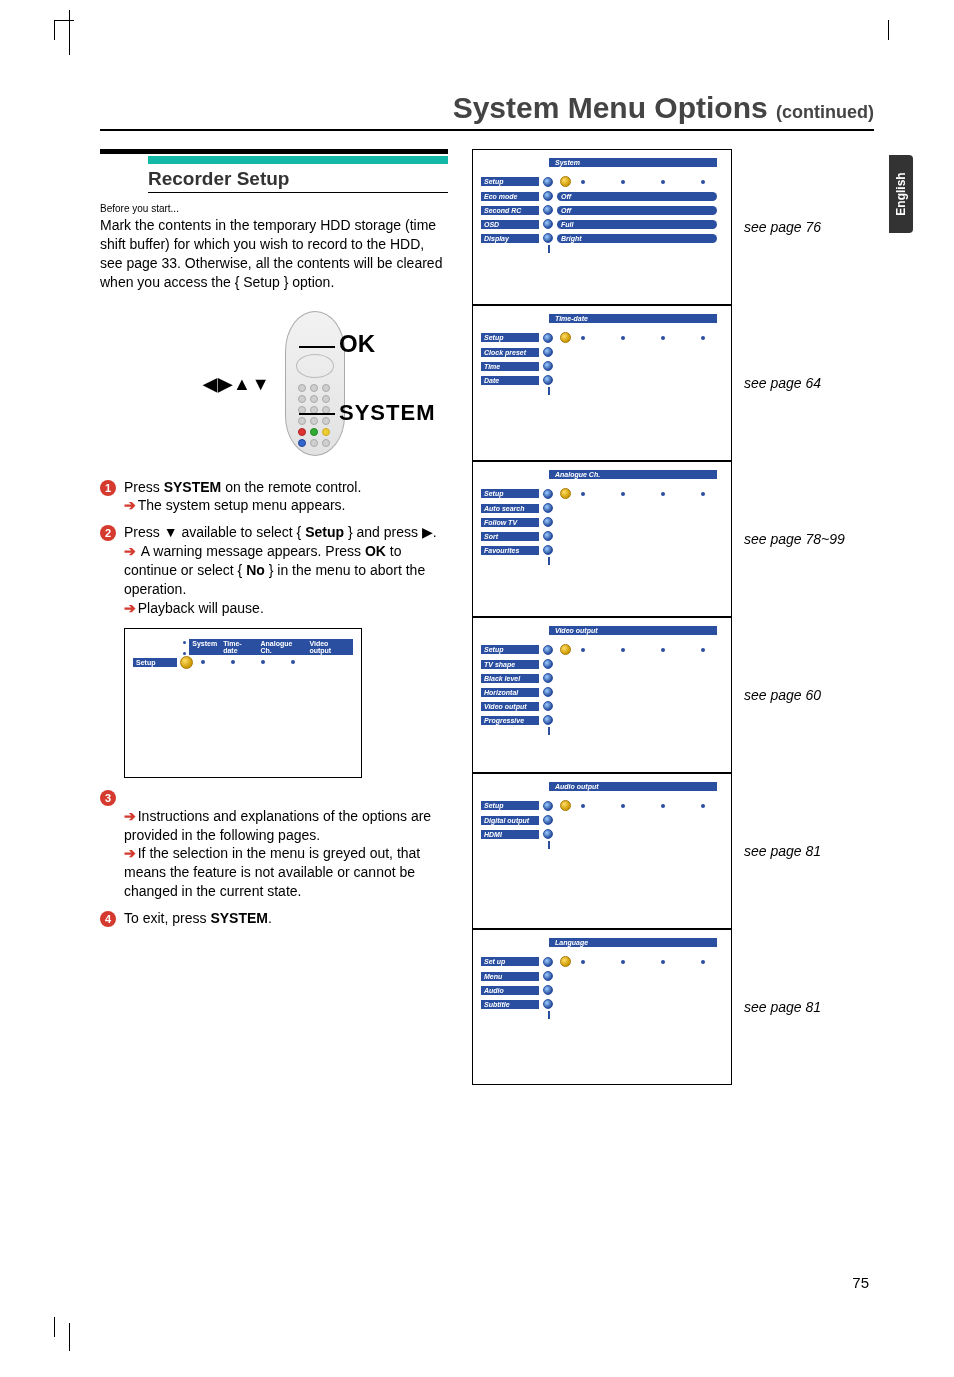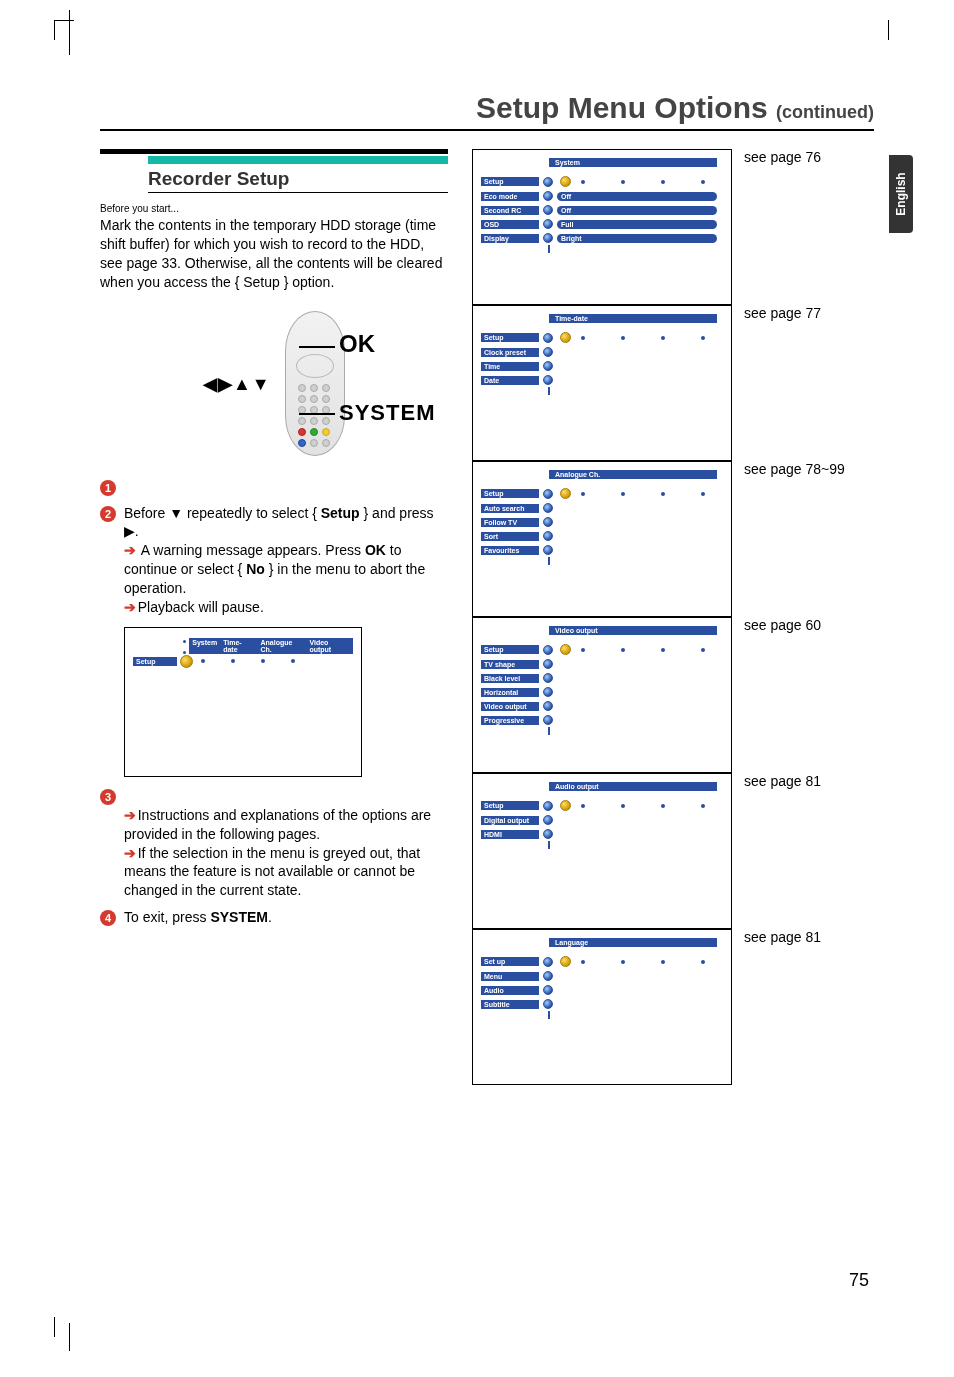--- a/index.html
+++ b/index.html
@@ -168,38 +168,38 @@
     width:10px;height:10px;border-radius:50%;
     background: radial-gradient(circle at 35% 35%, #9cf, #2a4ea0 70%);
     border:1px solid #2a4ea0; margin:0 4px;
   }
   .card-val {
     background:#2a4ea0; padding:1px 4px; font-size:7px; min-width:50px; font-weight:bold;
     border-radius: 6px;
   }
   .card-val-wide { width:160px; border-radius:6px; }
   .right-entry {
-    display:flex; gap:12px;
+    display:flex; align-items:center; gap:12px;font-style:italic;
   }
   .right-caption { font-size:14px; color:#000; line-height:1.2; }
   .lang-tab {
     position: absolute;
     top: 155px; right: 41px;
     width: 24px; height: 78px;
     background: #333;
     color: #fff;
     font-size: 12px;
     font-weight: bold;
     display: flex;
     align-items: center;
     justify-content: center;
     border-radius: 0 4px 4px 0;
   }
   .lang-tab span { transform: rotate(-90deg); white-space: nowrap; }
-  .pagenum { position:absolute; right:85px; bottom:86px; font-size:18px;}
+  .pagenum { position:absolute; right:85px; bottom:86px; font-size:15px;}
   .footer { position:absolute; left:80px; right:80px; bottom:44px; font-size:9px; display:flex; justify-content:space-between; color:#333;}
   .vline-top { position:absolute; left:69px; top:10px; width:1px; height:45px; background:#000;}
   .vline-bot { position:absolute; left:69px; bottom:26px; width:1px; height:28px; background:#000;}
   .nav-icon-big{
     width:13px;height:13px;border-radius:50%;
     background: radial-gradient(circle at 35% 35%, #fd6, #c90 70%);
     border:1px solid #a70; margin-left:3px;
   }
   .top-stem{
     width:2px; height:8px; background:#2a4ea0; margin-left: 80px; margin-bottom:-1px;
@@ -216,21 +216,21 @@
 <body>
 
 <div class="page">
   <div class="crop-tl"></div>
   <div class="crop-tr"></div>
   <div class="crop-bl"></div>
   <div class="vline-top"></div>
   <div class="vline-bot"></div>
 
   <div class="main-title">
-    <span>Setup Menu Options</span>
+    <span>System Menu Options</span>
     <span class="cont">(continued)</span>
   </div>
 
   <div class="lang-tab">
     <span>English</span>
   </div>
 
   <div class="columns">
 
     <div class="leftcol">
@@ -266,26 +266,30 @@
           </div>
         </div>
         <div class="ok-line" style="top:42px; left:199px; width:36px;"></div>
         <div class="ok-label" style="top:26px; left:239px;">OK</div>
         <div class="sys-line ok-line" style="top:109px; left:199px; width:36px;"></div>
         <div class="sys-label" style="top:96px; left:239px;">SYSTEM</div>
       </div>
 
       <div class="step">
         <div class="bullet">1</div>
+        <div>
+          <span>Press </span><b>SYSTEM</b><span> on the remote control.</span><br>
+          <span class="arrow-r">➔</span><span>The system setup menu appears.</span>
+        </div>
       </div>
 
       <div class="step">
         <div class="bullet">2</div>
         <div>
-          <span>Before ▼ repeatedly to select { </span><b>Setup</b><span> } and press ▶.</span><br>
+          <span>Press ▼ available to select { </span><b>Setup</b><span> } and press ▶.</span><br>
           <span class="arrow-r">➔</span>
           <span>A warning message appears. Press </span><b>OK</b><span> to continue or select { </span><b>No</b><span> } in the menu to abort the operation.</span><br>
           <span class="arrow-r">➔</span><span>Playback will pause.</span>
         </div>
       </div>
 
       <div class="mini-screen">
         <div style="display:flex;align-items:flex-end;">
           <div style="width:52px;"></div>
           <div class="tab-dot-col">
@@ -392,21 +396,21 @@
               <div class="card-row">
                 <span class="card-label">Time</span>
                 <span class="card-node"></span>
               </div>
               <div class="card-row">
                 <span class="card-label">Date</span>
                 <span class="card-node"></span>
               </div>
               <div style="width: 2px; height: 8px; background: rgb(42, 78, 160); margin-left: 67px; margin-top: 1px;"></div>
             </div>
-            <div class="right-caption">see page 77</div>
+            <div class="right-caption">see page 64</div>
           </div>
           <div class="right-entry">
             <div class="card">
               <div class="top-stem"></div>
               <div class="tagline">Analogue Ch.</div>
               <div class="setup-row">
                 <span class="card-label">Setup</span>
                 <span class="card-node"></span>
                 <span class="nav-icon-big" style="width:11px;height:11px;"></span>
                 <span class="dots-row-card">

